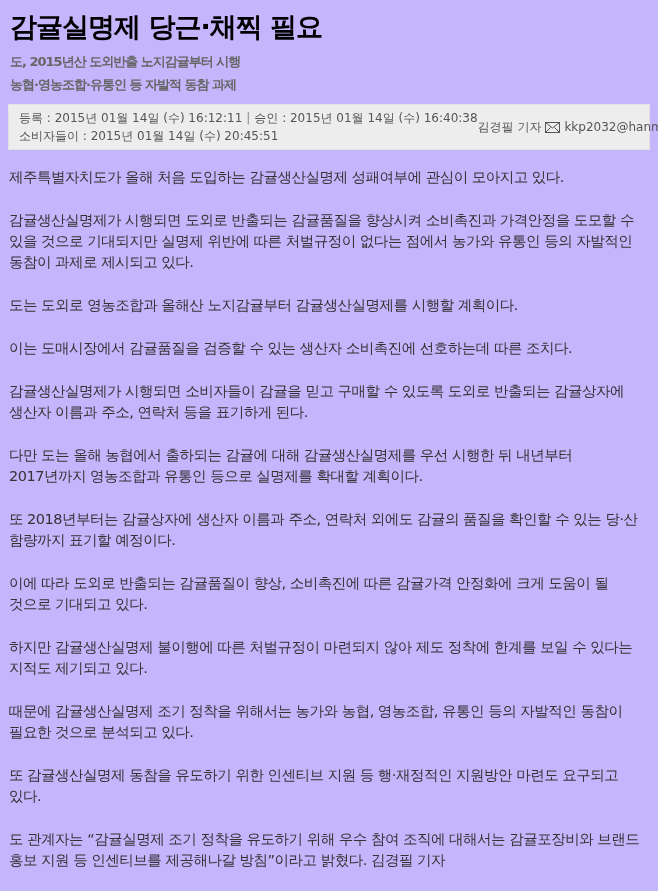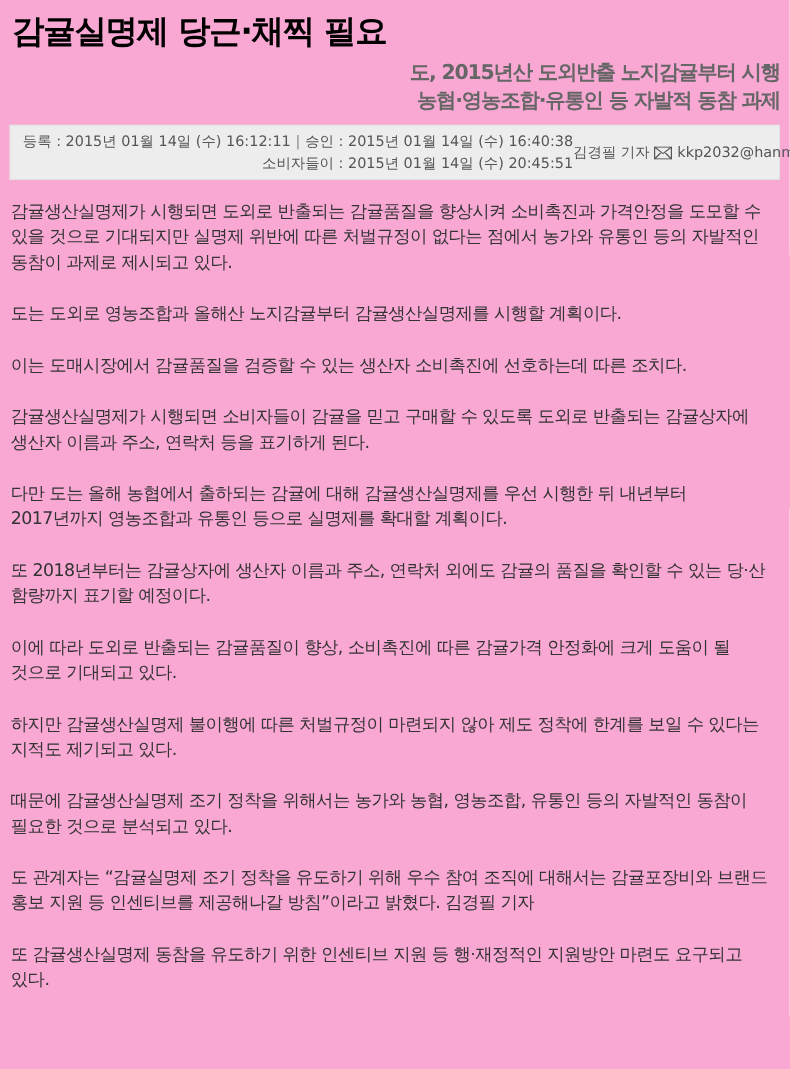--- a/index.html
+++ b/index.html
@@ -3,58 +3,56 @@
 <meta charset="utf-8">
 <style>
   * { margin: 0; padding: 0; box-sizing: border-box; }
   html, body {
     background: #ffffff;
     font-family: "DejaVu Sans", "Liberation Sans", sans-serif;
   }
   .page {
     width: 658px;
     min-height: 891px;
-    background: #f9a8d4;
+    background: #c4b5fd;
     padding: 8px 8px 6px 8px;
   }
   .article-title {
     font-size: 27px;
     font-weight: bold;
     color: #000000;
     letter-spacing: -1px;
     line-height: 34px;
     margin: 2px 0 6px 2px;
   }
   .article-subtitle {
     margin: 4px 0 8px 2px;
   }
   .article-subtitle .sub-line {
-    font-size: 17px;
+    font-size: 13px;
     font-weight: bold;
     color: #666666;
     letter-spacing: -1px;
     line-height: 23px;
-    text-align: right;
   }
   .meta-bar {
     margin: 6px 0 0 0;
     background: #ededed;
     border: 1px solid #e3e3e3;
     padding: 5px 10px;
     height: 46px;
     display: flex;
     justify-content: space-between;
     align-items: center;
   }
   .meta-left {
     font-size: 12px;
     color: #555555;
     line-height: 18px;
     white-space: nowrap;
-    text-align: right;
   }
   .meta-left .sep { margin: 0 4px; color: #888888; }
   .meta-right {
     font-size: 12px;
     color: #555555;
     white-space: nowrap;
     display: flex;
     align-items: center;
     gap: 4px;
     padding-right: 2px;
@@ -103,26 +101,27 @@
           <rect x="0.5" y="0.5" width="14" height="10" fill="none" stroke="#555555" stroke-width="1"></rect>
           <path d="M0.5 0.5 L7.5 6 L14.5 0.5" fill="none" stroke="#555555" stroke-width="1"></path>
           <path d="M0.5 10.5 L5.5 5.5 M14.5 10.5 L9.5 5.5" fill="none" stroke="#555555" stroke-width="1"></path>
         </svg>
       </span>
       <a href="#">kkp2032@hanmail.net</a>
     </div>
   </div>
 
   <div class="article-body">
+    <p>제주특별자치도가 올해 처음 도입하는 감귤생산실명제 성패여부에 관심이 모아지고 있다.</p>
     <p>감귤생산실명제가 시행되면 도외로 반출되는 감귤품질을 향상시켜 소비촉진과 가격안정을 도모할 수 있을 것으로 기대되지만 실명제 위반에 따른 처벌규정이 없다는 점에서 농가와 유통인 등의 자발적인 동참이 과제로 제시되고 있다.</p>
     <p>도는 도외로 영농조합과 올해산 노지감귤부터 감귤생산실명제를 시행할 계획이다.</p>
     <p>이는 도매시장에서 감귤품질을 검증할 수 있는 생산자 소비촉진에 선호하는데 따른 조치다.</p>
     <p>감귤생산실명제가 시행되면 소비자들이 감귤을 믿고 구매할 수 있도록 도외로 반출되는 감귤상자에 생산자 이름과 주소, 연락처 등을 표기하게 된다.</p>
     <p>다만 도는 올해 농협에서 출하되는 감귤에 대해 감귤생산실명제를 우선 시행한 뒤 내년부터 2017년까지 영농조합과 유통인 등으로 실명제를 확대할 계획이다.</p>
     <p>또 2018년부터는 감귤상자에 생산자 이름과 주소, 연락처 외에도 감귤의 품질을 확인할 수 있는 당·산 함량까지 표기할 예정이다.</p>
     <p>이에 따라 도외로 반출되는 감귤품질이 향상, 소비촉진에 따른 감귤가격 안정화에 크게 도움이 될 것으로 기대되고 있다.</p>
     <p>하지만 감귤생산실명제 불이행에 따른 처벌규정이 마련되지 않아 제도 정착에 한계를 보일 수 있다는 지적도 제기되고 있다.</p>
     <p>때문에 감귤생산실명제 조기 정착을 위해서는 농가와 농협, 영농조합, 유통인 등의 자발적인 동참이 필요한 것으로 분석되고 있다.</p>
+    <p>또 감귤생산실명제 동참을 유도하기 위한 인센티브 지원 등 행·재정적인 지원방안 마련도 요구되고 있다.</p>
     <p>도 관계자는 “감귤실명제 조기 정착을 유도하기 위해 우수 참여 조직에 대해서는 감귤포장비와 브랜드 홍보 지원 등 인센티브를 제공해나갈 방침”이라고 밝혔다. 김경필 기자</p>
-    <p>또 감귤생산실명제 동참을 유도하기 위한 인센티브 지원 등 행·재정적인 지원방안 마련도 요구되고 있다.</p>
   </div>
 
 </div>
 
 </body></html>

